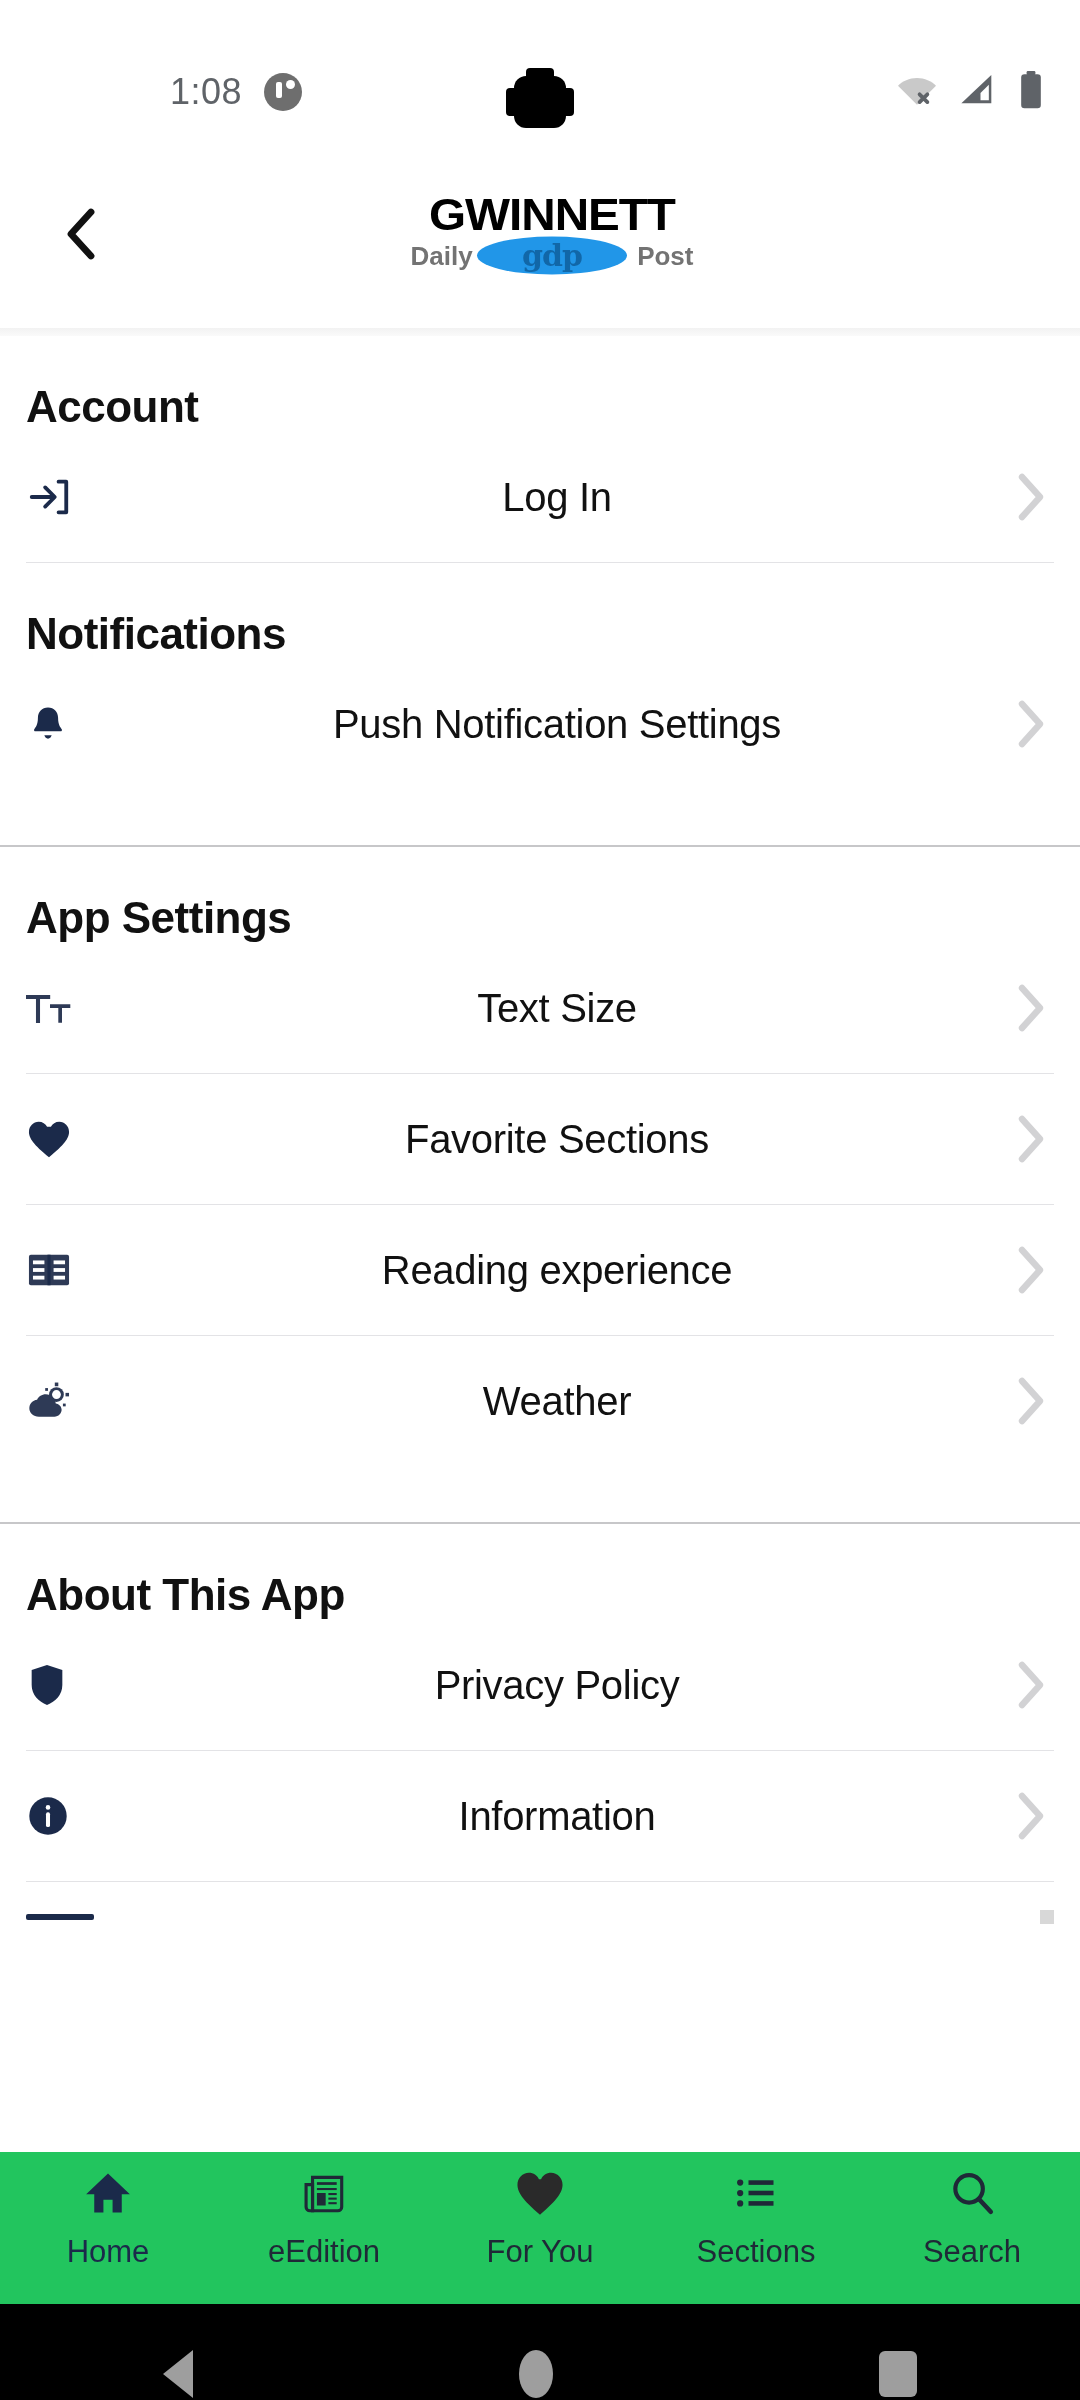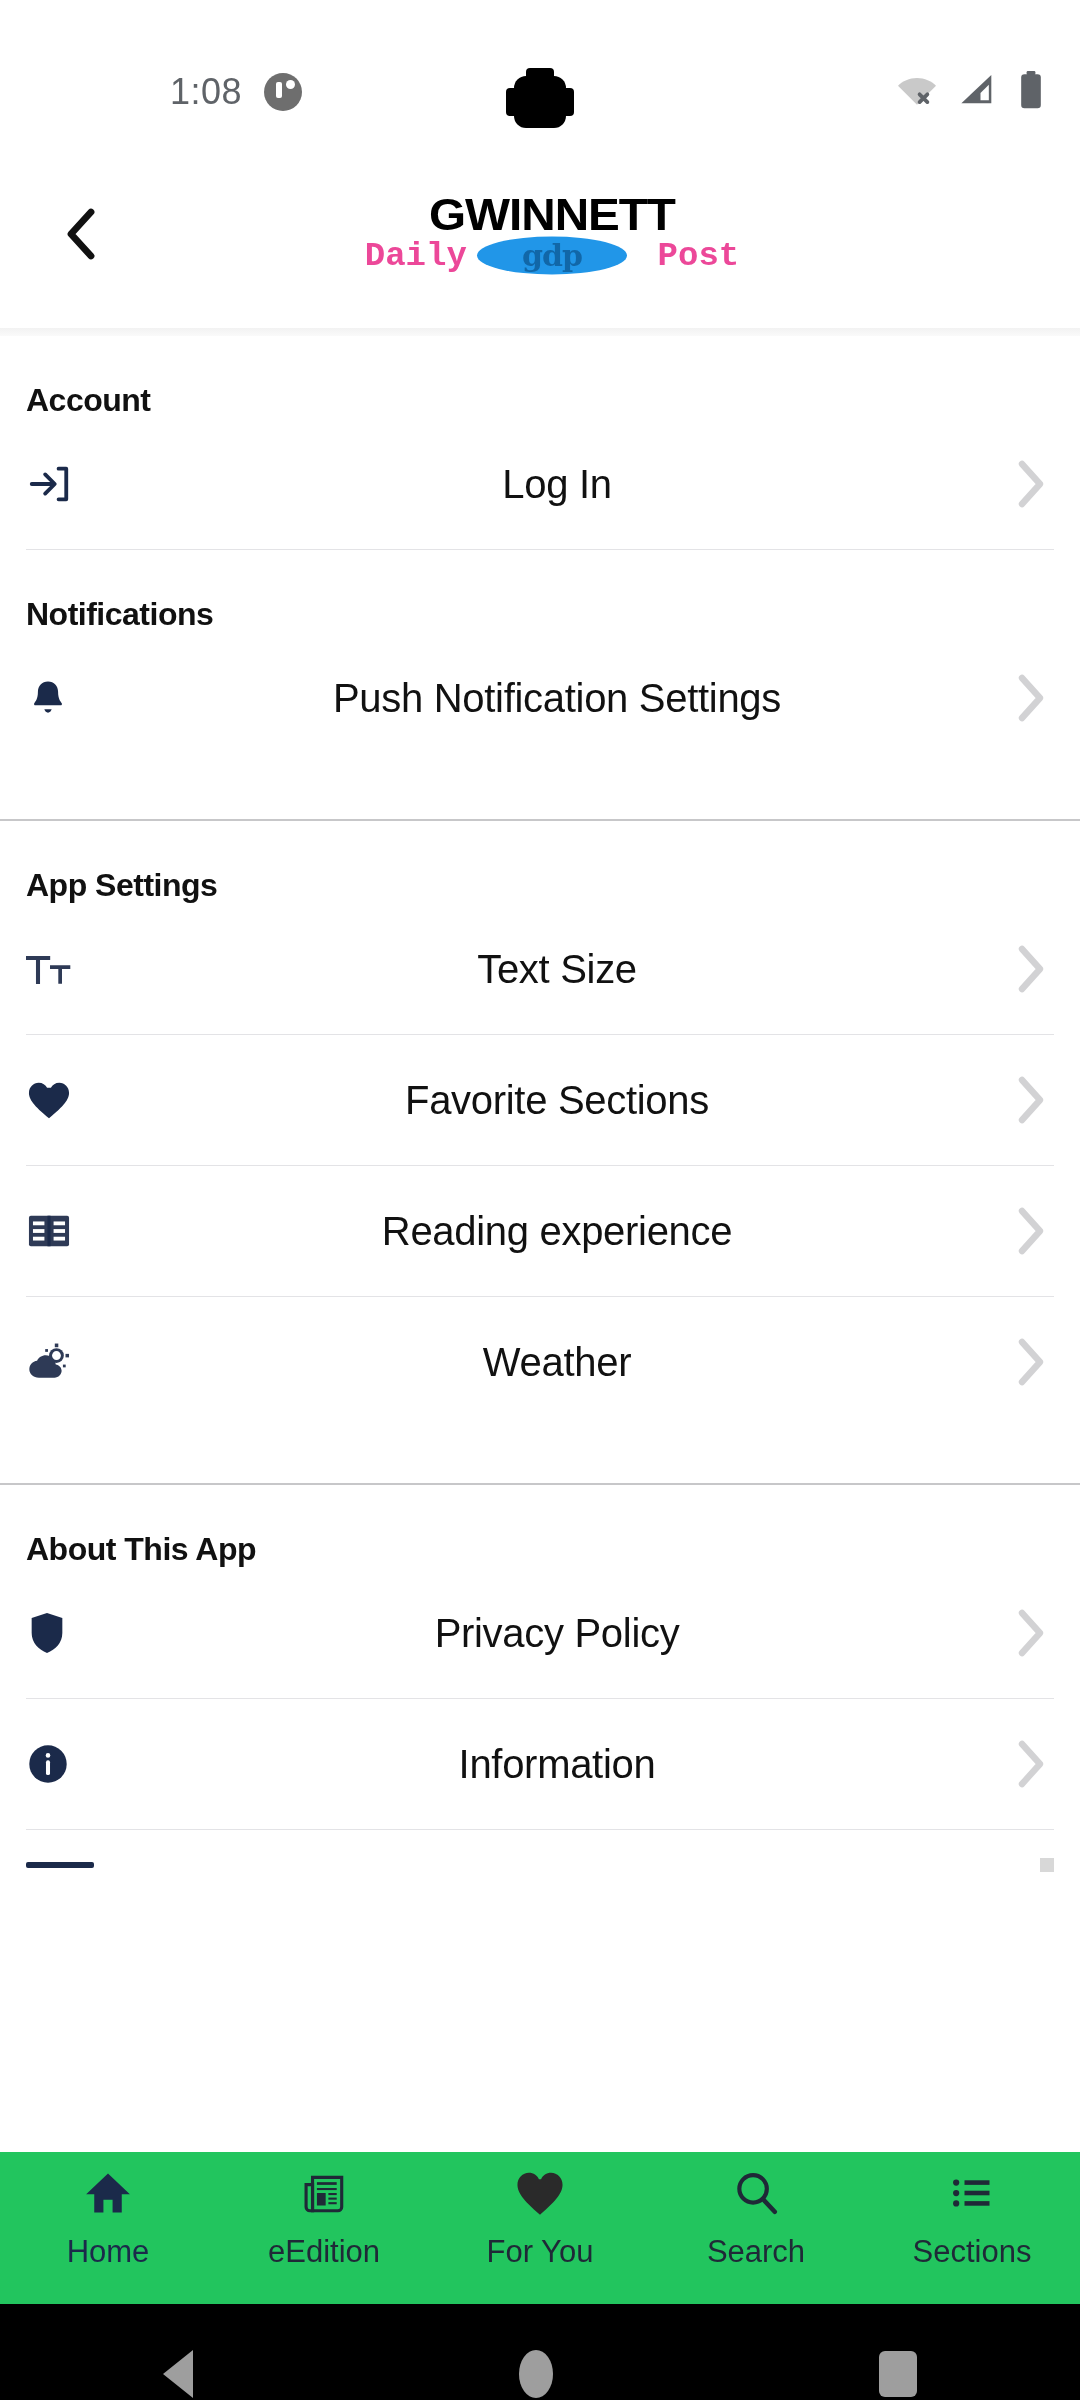--- a/index.html
+++ b/index.html
@@ -60,22 +60,22 @@
   .logo-top {
     font-family:"Liberation Sans", sans-serif;
     font-weight:bold; font-size:45px; letter-spacing:-1px;
     color:#000; line-height:1; transform:scaleX(1.06);
   }
   .logo-bottom {
     position:relative; height:42px; margin-top:-2px;
     display:flex; align-items:center; justify-content:center;
   }
   .logo-script {
-    font-family:Liberation Mono, monospace; font-weight:bold;
-    font-size:34px; color:#ec4899; letter-spacing:0px; position:relative; z-index:2;
+    font-family:Liberation Sans, sans-serif; font-weight:bold;
+    font-size:26px; color:#737373; letter-spacing:0px; position:relative; z-index:2;
     white-space:nowrap;
   }
   .logo-oval {
     position:absolute; left:50%; top:50%; transform:translate(-50%,-50%);
     width:150px; height:38px; background:#2196e8; border-radius:50%;
     z-index:1;
   }
   .logo-gdp {
     position:absolute; left:50%; top:50%; transform:translate(-50%,-50%);
     z-index:3; font-family:"DejaVu Serif", serif; font-weight:bold;
@@ -85,21 +85,21 @@
     position:absolute; top:284px; left:0; width:1080px; height:8px;
     background:linear-gradient(#f2f2f2,#fafafa);
   }
 
   
   .content {
     position:absolute; top:292px; left:0; width:1080px; height:1816px;
     background:#fff; overflow:hidden;
   }
   .section-title {
-    font-size:32px; font-weight:bold; color:#111;
+    font-size:44px; font-weight:bold; color:#111;
     padding:46px 16px 0 26px; letter-spacing:-0.5px;
   }
   .row {
     display:flex; align-items:center; height:130px;
     margin:0 26px; cursor:pointer; position:relative;text-align:center;
   }
   .row .icon {
     width:62px; min-width:62px; display:flex; align-items:center; justify-content:flex-start;
   }
   .row .label {
@@ -393,41 +393,41 @@
         <svg width="52" height="50" viewBox="0 0 24 22">
           <path d="M12 21 C4 14.2 1.6 10.6 1.6 7.2 1.6 4.1 4 1.7 6.9 1.7 c2.1 0 3.8 1.2 4.6 2.9 h1 c.8-1.7 2.5-2.9 4.6-2.9 2.9 0 5.3 2.4 5.3 5.5 0 3.4-2.4 7-10.4 13.8z" fill="#2a2a2a"></path>
         </svg>
       </span>
       <span class="tab-label">For You</span>
     </div>
 
     <div class="tab">
       <span>
         <svg width="52" height="50" viewBox="0 0 24 24">
-          <circle cx="10.6" cy="10" r="6.6" fill="none" stroke="#1f2937" stroke-width="2"></circle>
-          <path d="M15.4 15 L21 21" stroke="#1f2937" stroke-width="2.2" stroke-linecap="round"></path>
-        </svg>
-      </span>
-      <span class="tab-label">Search</span>
-    </div>
-
-    <div class="tab">
-      <span>
-        <svg width="52" height="50" viewBox="0 0 24 24">
           <circle cx="4.4" cy="7" r="1.5" fill="#1f2937"></circle>
           <circle cx="4.4" cy="12" r="1.5" fill="#1f2937"></circle>
           <circle cx="4.4" cy="17" r="1.5" fill="#1f2937"></circle>
           <rect x="8.4" y="5.9" width="12" height="2.2" fill="#1f2937"></rect>
           <rect x="8.4" y="10.9" width="12" height="2.2" fill="#1f2937"></rect>
           <rect x="8.4" y="15.9" width="12" height="2.2" fill="#1f2937"></rect>
         </svg>
       </span>
       <span class="tab-label">Sections</span>
     </div>
 
+    <div class="tab">
+      <span>
+        <svg width="52" height="50" viewBox="0 0 24 24">
+          <circle cx="10.6" cy="10" r="6.6" fill="none" stroke="#1f2937" stroke-width="2"></circle>
+          <path d="M15.4 15 L21 21" stroke="#1f2937" stroke-width="2.2" stroke-linecap="round"></path>
+        </svg>
+      </span>
+      <span class="tab-label">Search</span>
+    </div>
+
   </div>
 
   <div class="androidnav">
     <span class="nav-back"></span>
     <span class="nav-home"></span>
     <span class="nav-recent"></span>
   </div>
 
 </div>
 

